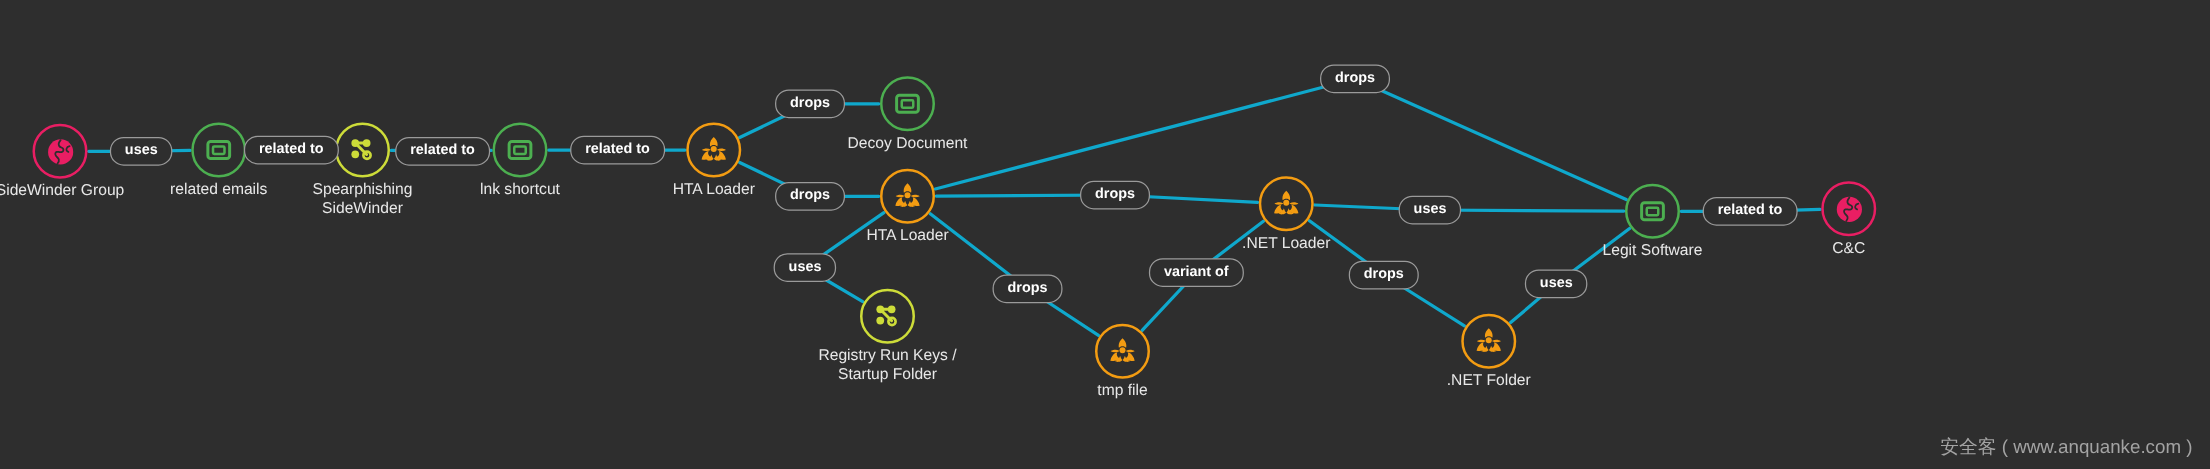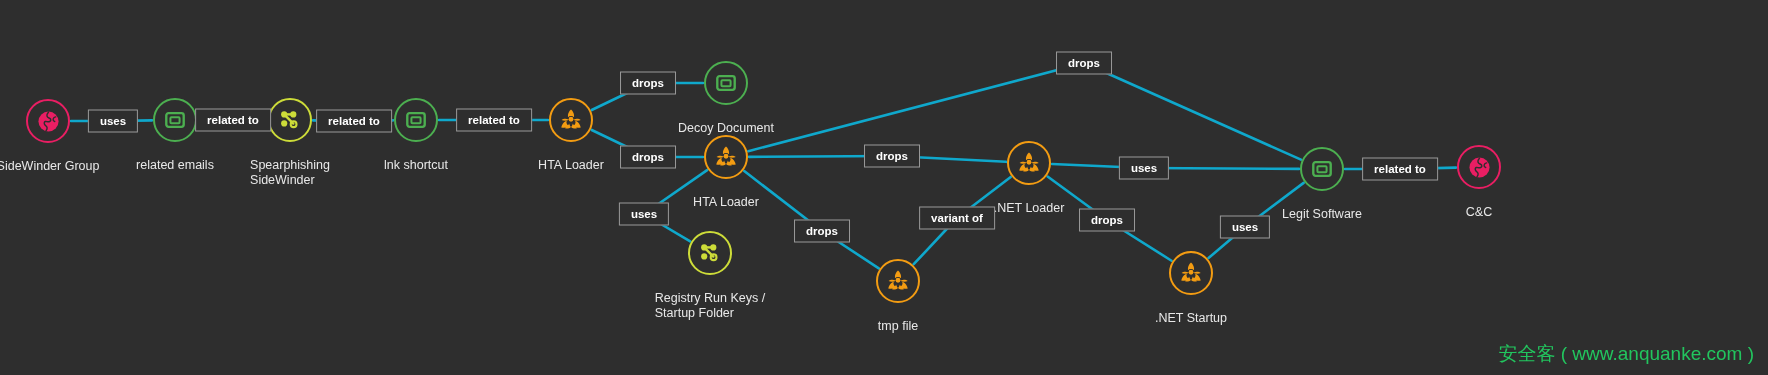--- a/index.html
+++ b/index.html
@@ -13,43 +13,43 @@
   #graph-root{position:absolute;inset:0;}
   svg.edges{position:absolute;left:0;top:0;width:1768px;height:375px;}
   .title{
     position:absolute;left:10px;top:3px;
     font-size:21px;letter-spacing:.2px;
     color:#29b6d8;
     white-space:nowrap;
   }
   .watermark{
     position:absolute;right:14px;bottom:8px;
-    font-size:19px;color:#22c55e;white-space:nowrap;
+    font-size:15px;color:#a3a3a3;white-space:nowrap;
   }
   .node{position:absolute;transform:translate(-50%,-50%);}
   .node .disc{
     width:44px;height:44px;border-radius:50%;
     border:2px solid #888;
     box-sizing:border-box;
     display:flex;align-items:center;justify-content:center;
     background:#2e2e2e;
   }
   .node .disc svg{display:block;}
   .node-label{
     position:absolute;left:50%;top:100%;
     transform:translateX(-50%);
-    margin-top:16px;
+    margin-top:2px;
     font-size:12.5px;color:#e8e8e8;
-    white-space:pre;line-height:15px;
+    text-align:center;white-space:pre;line-height:15px;
   }
   .edge-label{
     position:absolute;transform:translate(-50%,-50%);
     background:#2e2e2e;
     border:1.5px solid #9a9a9a;
-    border-radius:0;
+    border-radius:11px;
     color:#fff;
     font-size:11.5px;font-weight:bold;
     padding:4px 11px 5px 11px;
     white-space:nowrap;
     line-height:12px;
   }
 </style>
 </head>
 <body>
 
@@ -228,21 +228,21 @@
               <path d="M32 4c-5.2 4.6-8.2 10.4-8.2 16.4 0 1.6.2 3 .6 4.3 1.6-2.1 4.3-3.5 7.6-3.5s6 1.4 7.6 3.5c.4-1.3.6-2.7.6-4.3C40.2 14.4 37.2 8.6 32 4z"></path>
               <path d="M6 52c6.6 1.6 13.3.8 18.5-2.2 1.4-.8 2.5-1.7 3.5-2.7-2.6-.3-5.2-1.8-6.9-4.7-1.6-2.9-1.5-6 0-8.4-1.3.2-2.6.6-3.9 1.4C11.9 38.4 7.6 44.8 6 52z"></path>
               <path d="M58 52c-1.6-7.2-5.9-13.6-11.2-16.6-1.3-.8-2.6-1.2-3.9-1.4 1.5 2.4 1.6 5.5 0 8.4-1.7 2.9-4.3 4.4-6.9 4.7 1 1 2.1 1.9 3.5 2.7 5.2 3 11.9 3.8 18.5 2.2z"></path>
               <path d="M24.9 30.9c-2.2-1.3-5-2-8-2-4 0-7.6 1.2-10.1 3 2.6 1.4 5.9 2.2 9.5 2.2 3.4 0 6.5-.7 9-1.9a10.6 10.6 0 0 1-.4-1.3z"></path>
               <path d="M39.1 30.9c.1.4.2.9.4 1.3 2.5 1.2 5.6 1.9 9 1.9 3.6 0 6.9-.8 9.5-2.2-2.5-1.8-6.1-3-10.1-3-3 0-5.8.7-8 2z"></path>
               <path d="M26.9 41.4c-.7 2.4-2.1 4.8-4.1 6.9-2.2 2.3-4.8 3.9-7.3 4.7 2.2 1.4 5.3 2.1 8.6 1.6 3.3-.5 6-2.1 7.6-4.1-1.9-2.2-3.6-5.1-4.8-9.1z"></path>
               <path d="M37.1 41.4c-1.2 4-2.9 6.9-4.8 9.1 1.6 2 4.3 3.6 7.6 4.1 3.3.5 6.4-.2 8.6-1.6-2.5-.8-5.1-2.4-7.3-4.7-2-2.1-3.4-4.5-4.1-6.9z"></path>
             </g>
           </svg>
         </div>
-        <div class="node-label">.NET Startup</div>
+        <div class="node-label">.NET Folder</div>
       </div>
       <div class="node" style="left: 1322px; top: 169px;">
         <div class="disc" style="border-color: rgb(76, 175, 80);">
           <svg width="22" height="22" viewBox="0 0 24 24">
             <rect x="2.5" y="4.5" width="19" height="15" rx="2.5" ry="2.5" fill="none" stroke="#4caf50" stroke-width="2.6"></rect>
             <rect x="7" y="9" width="10" height="6.5" rx="1" ry="1" fill="none" stroke="#4caf50" stroke-width="2.2"></rect>
           </svg>
         </div>
         <div class="node-label">Legit Software</div>
       </div>

